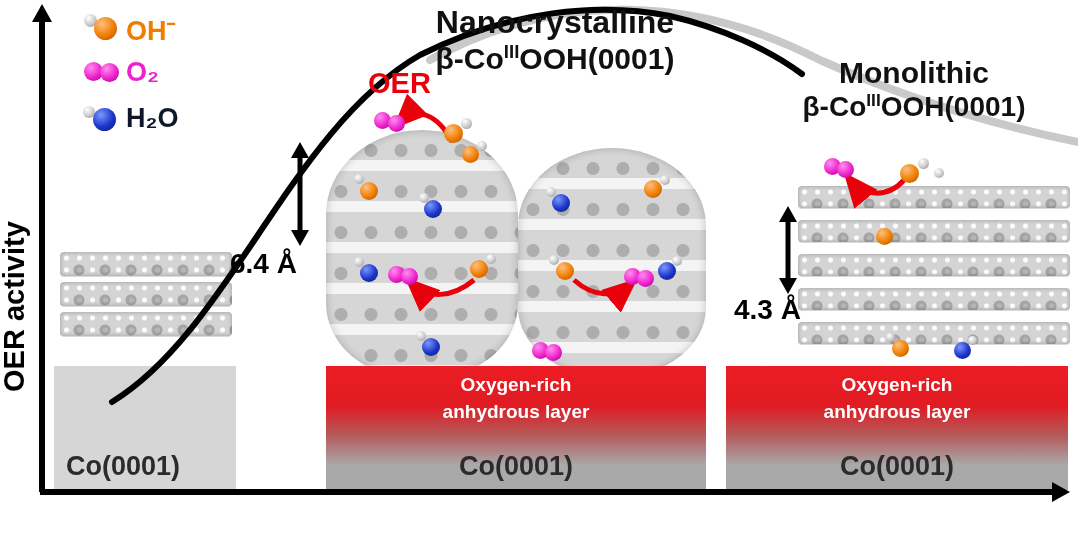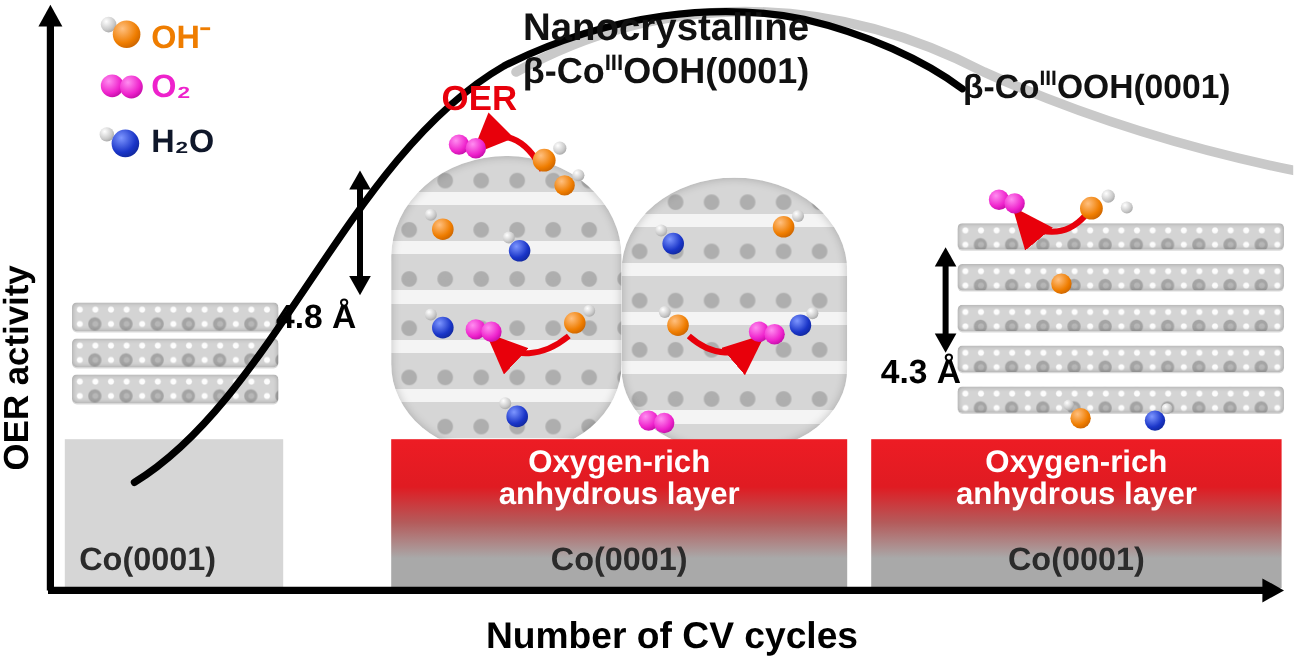--- a/index.html
+++ b/index.html
@@ -37,21 +37,21 @@
   
   .substrate-plain{
     position:absolute;z-index:2;background:#d6d6d6;
   }
   .substrate-oxy{
     position:absolute;z-index:2;
     background:linear-gradient(to bottom,#ed1c24 0%,#e01b22 32%,#b45b5b 56%,#a9a9a9 80%,#a9a9a9 100%);
   }
   .oxy-text{
     position:absolute;left:0;right:0;top:5px;text-align:center;color:#ffffff;
-    font-weight:bold;font-size:26px;line-height:27px;z-index:3;
+    font-weight:bold;font-size:19px;line-height:27px;z-index:3;
   }
   .substrate-label{
     position:absolute;bottom:8px;left:0;right:0;text-align:center;
     font-weight:bold;font-size:27px;color:#2b2b2b;z-index:3;
   }
   .substrate-label.left-align{text-align:left;padding-left:12px;}
   
   .title{position:absolute;text-align:center;color:#111;font-weight:bold;z-index:8;line-height:1.15;}
   .y-axis-label{
     position:absolute;left:-2px;top:92px;height:300px;display:flex;align-items:center;
@@ -102,21 +102,20 @@
       <polygon points="788,294 779,278 797,278" fill="#000"></polygon>
     </g>
 
     <path d="M 452 142 C 438 114, 416 106, 400 122" fill="none" stroke="#e8000b" stroke-width="5" marker-end="url(#redarrow)"></path>
     <path d="M 474 280 C 452 298, 428 299, 412 284" fill="none" stroke="#e8000b" stroke-width="5" marker-end="url(#redarrow)"></path>
     <path d="M 574 280 C 594 298, 616 297, 630 285" fill="none" stroke="#e8000b" stroke-width="5" marker-end="url(#redarrow)"></path>
     <path d="M 904 180 C 888 198, 864 197, 850 180" fill="none" stroke="#e8000b" stroke-width="5" marker-end="url(#redarrow)"></path>
   </svg>
 
   <div class="y-axis-label">OER activity</div>
-  <div class="x-axis-label">Number of CV cycles</div>
 
   <div>
     <span class="b gray" style="left:84px;top:14px;width:13px;height:13px;"></span>
     <span class="b orange" style="left:94px;top:17px;width:23px;height:23px;"></span>
     <span class="legend-label" style="left:126px;top:11px;color:#ef7d00;">OH⁻</span>
 
     <span class="b magenta" style="left:84px;top:62px;width:19px;height:19px;"></span>
     <span class="b magenta" style="left:100px;top:63px;width:19px;height:19px;"></span>
     <span class="legend-label" style="left:126px;top:57px;color:#ee22cc;">O₂</span>
 
@@ -133,21 +132,21 @@
   </div>
 
   <div class="title" style="left:320px;top:4px;width:470px;font-size:32px;">
     <div>Nanocrystalline</div>
     <div style="font-size:30px;">
       <span>β-Co</span><sup>III</sup><span>OOH(0001)</span>
     </div>
   </div>
 
   <div class="oer-label" style="left:368px;top:67px;">OER</div>
-  <div class="spacing-label" style="left:230px;top:248px;">4.8 Å</div>
+  <div class="spacing-label" style="left:230px;top:248px;">6.4 Å</div>
 
   <div class="nanoblob" style="left:326px;top:130px;width:192px;height:248px;"></div>
   <div class="nanoblob" style="left:518px;top:148px;width:188px;height:228px;"></div>
 
   <div class="substrate-oxy" style="left:326px;top:366px;width:380px;height:124px;">
     <div class="oxy-text">
       <div>Oxygen-rich</div>
       <div>anhydrous layer</div>
     </div>
     <div class="substrate-label">Co(0001)</div>
@@ -183,20 +182,21 @@
   <span class="b magenta" style="left:637px;top:270px;width:17px;height:17px;"></span>
   <span class="b gray" style="left:672px;top:256px;width:10px;height:10px;"></span>
   <span class="b blue" style="left:658px;top:262px;width:18px;height:18px;"></span>
 
   <span class="b gray" style="left:416px;top:331px;width:10px;height:10px;"></span>
   <span class="b blue" style="left:422px;top:338px;width:18px;height:18px;"></span>
   <span class="b magenta" style="left:532px;top:342px;width:17px;height:17px;"></span>
   <span class="b magenta" style="left:545px;top:344px;width:17px;height:17px;"></span>
 
   <div class="title" style="left:756px;top:56px;width:316px;font-size:30px;">
+    <div>Monolithic</div>
     <div style="font-size:28px;">
       <span>β-Co</span><sup>III</sup><span>OOH(0001)</span>
     </div>
   </div>
 
   <div class="spacing-label" style="left:734px;top:294px;">4.3 Å</div>
 
   <div class="slab" style="left:798px;top:186px;width:272px;height:22px;"></div>
   <div class="slab" style="left:798px;top:220px;width:272px;height:22px;"></div>
   <div class="slab" style="left:798px;top:254px;width:272px;height:22px;"></div>

